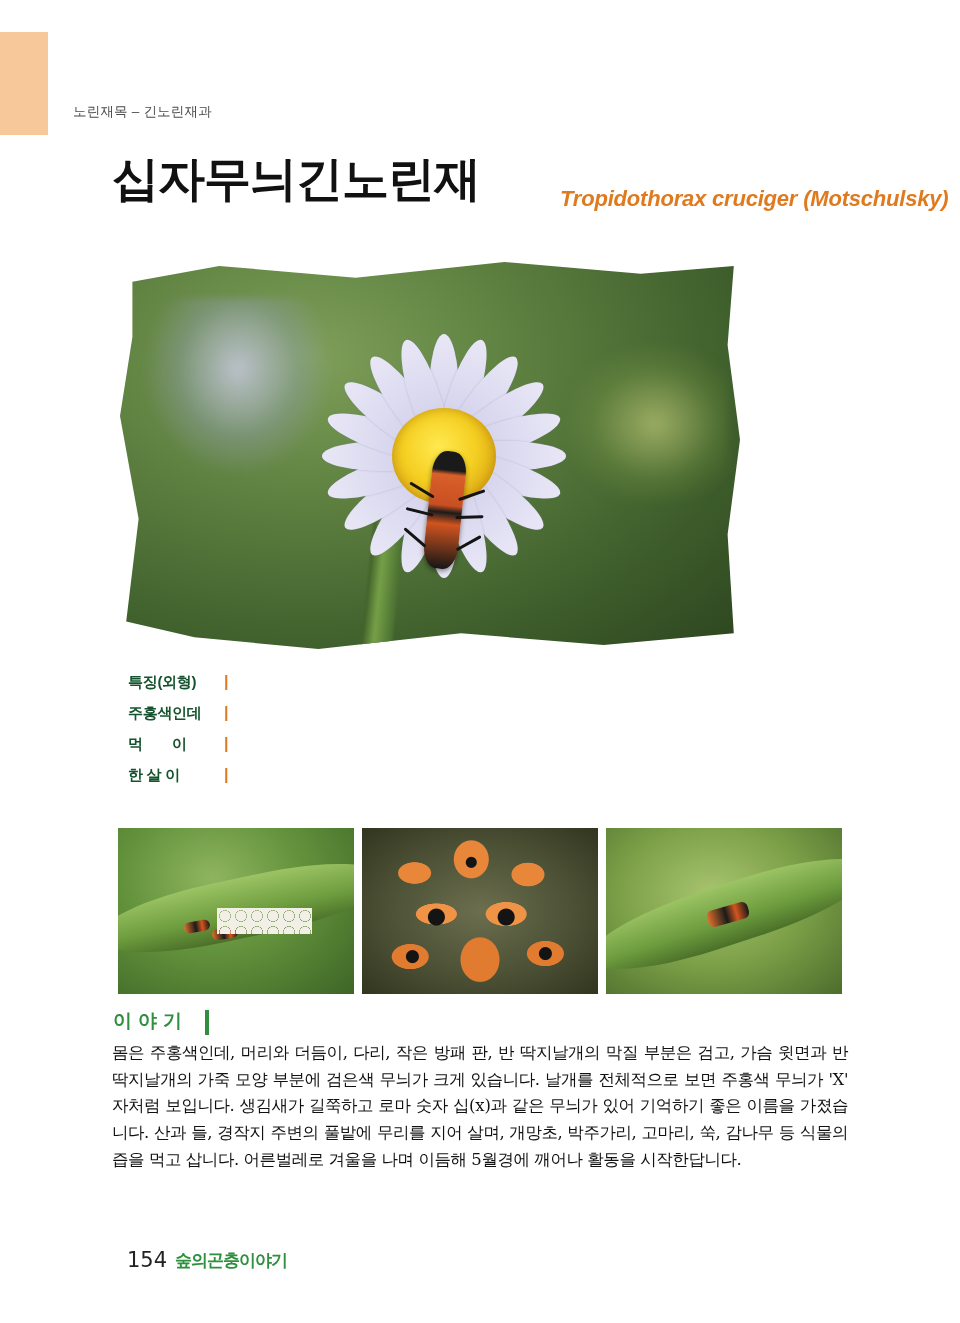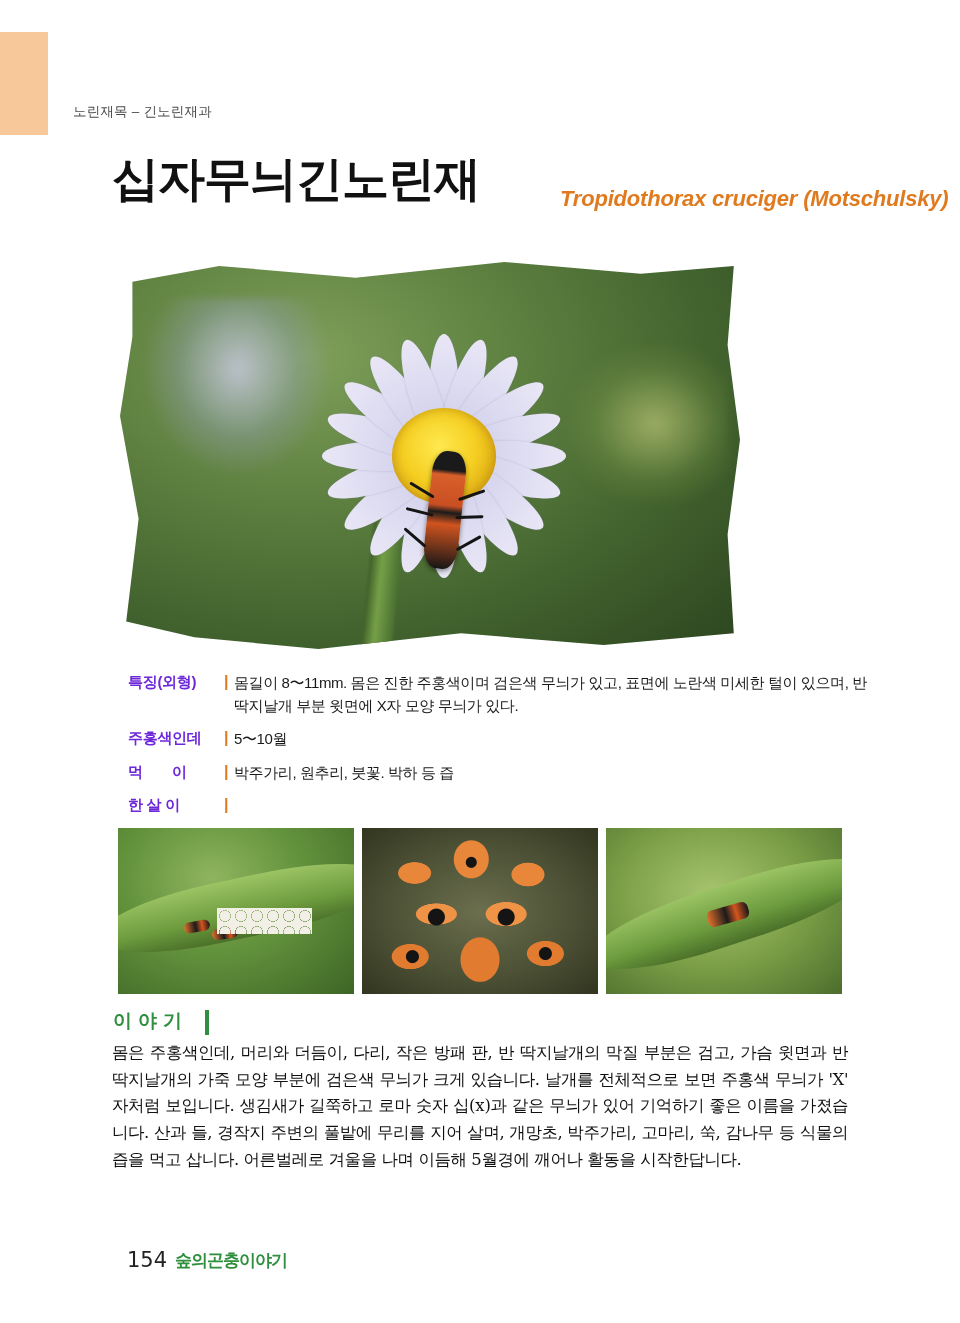--- a/index.html
+++ b/index.html
@@ -168,21 +168,21 @@
   }
   .fact-row {
     display: flex;
     align-items: flex-start;
     margin-bottom: 11px;
   }
   .fact-label {
     flex: 0 0 96px;
     font-size: 15px;
     font-weight: bold;
-    color: #6d28d9;
+    color: #14532d;
     letter-spacing: -0.3px;
     text-align: justify;
     padding-top: 1px;
   }
   .fact-sep {
     flex: 0 0 10px;
     color: #e07a1f;
     font-weight: bold;
     font-size: 16px;
     line-height: 1.25;
@@ -365,31 +365,28 @@
         <div class="leg" style="left:-24px; top:88px; transform:rotate(35deg)"></div>
       </div>
     </div>
   </div>
 </div>
 
 <div class="facts">
   <div class="fact-row">
     <div class="fact-label">특징(외형)</div>
     <div class="fact-sep">|</div>
-    <div class="fact-value">몸길이 8〜11mm. 몸은 진한 주홍색이며 검은색 무늬가 있고, 표면에 노란색 미세한 털이 있으며, 반 딱지날개 부분 윗면에 X자 모양 무늬가 있다.</div>
   </div>
   <div class="fact-row">
     <div class="fact-label">주홍색인데</div>
     <div class="fact-sep">|</div>
-    <div class="fact-value">5〜10월</div>
   </div>
   <div class="fact-row">
     <div class="fact-label">먹　　이</div>
     <div class="fact-sep">|</div>
-    <div class="fact-value">박주가리, 원추리, 붓꽃. 박하 등 즙</div>
   </div>
   <div class="fact-row">
     <div class="fact-label">한 살 이</div>
     <div class="fact-sep">|</div>
   </div>
 </div>
 
 <div class="photo-strip">
   <div class="strip-photo sp1">
     <div class="sp-leaf"></div>

